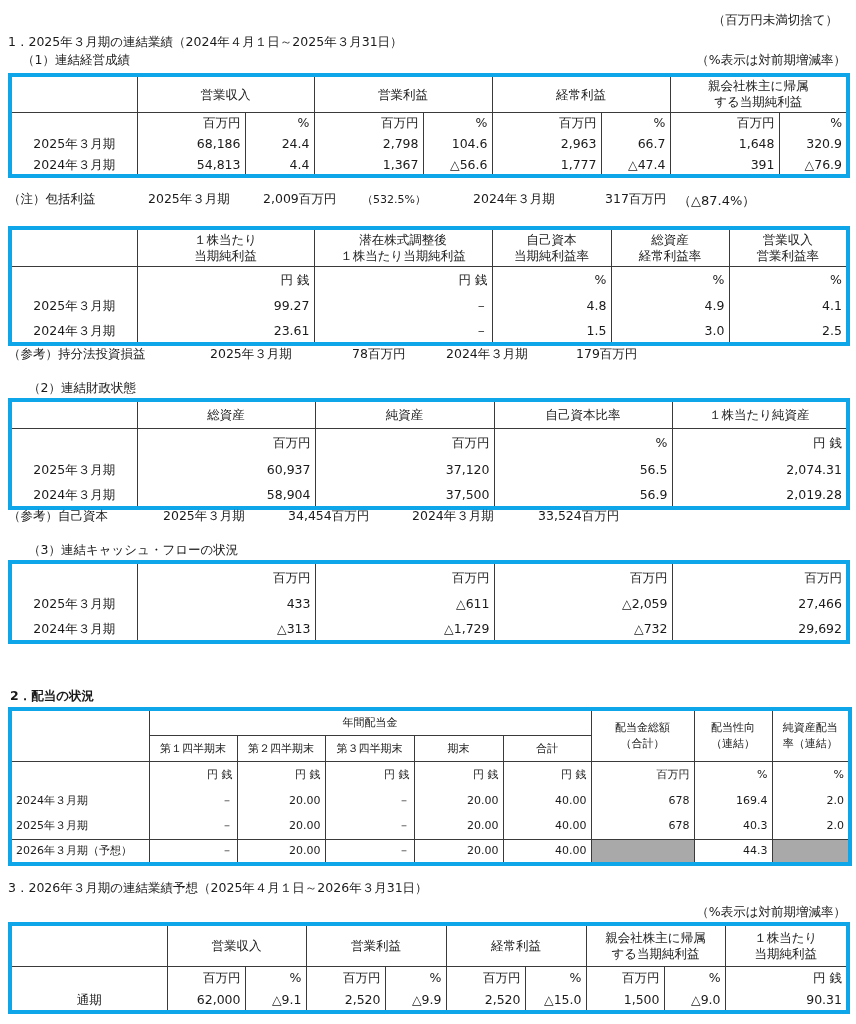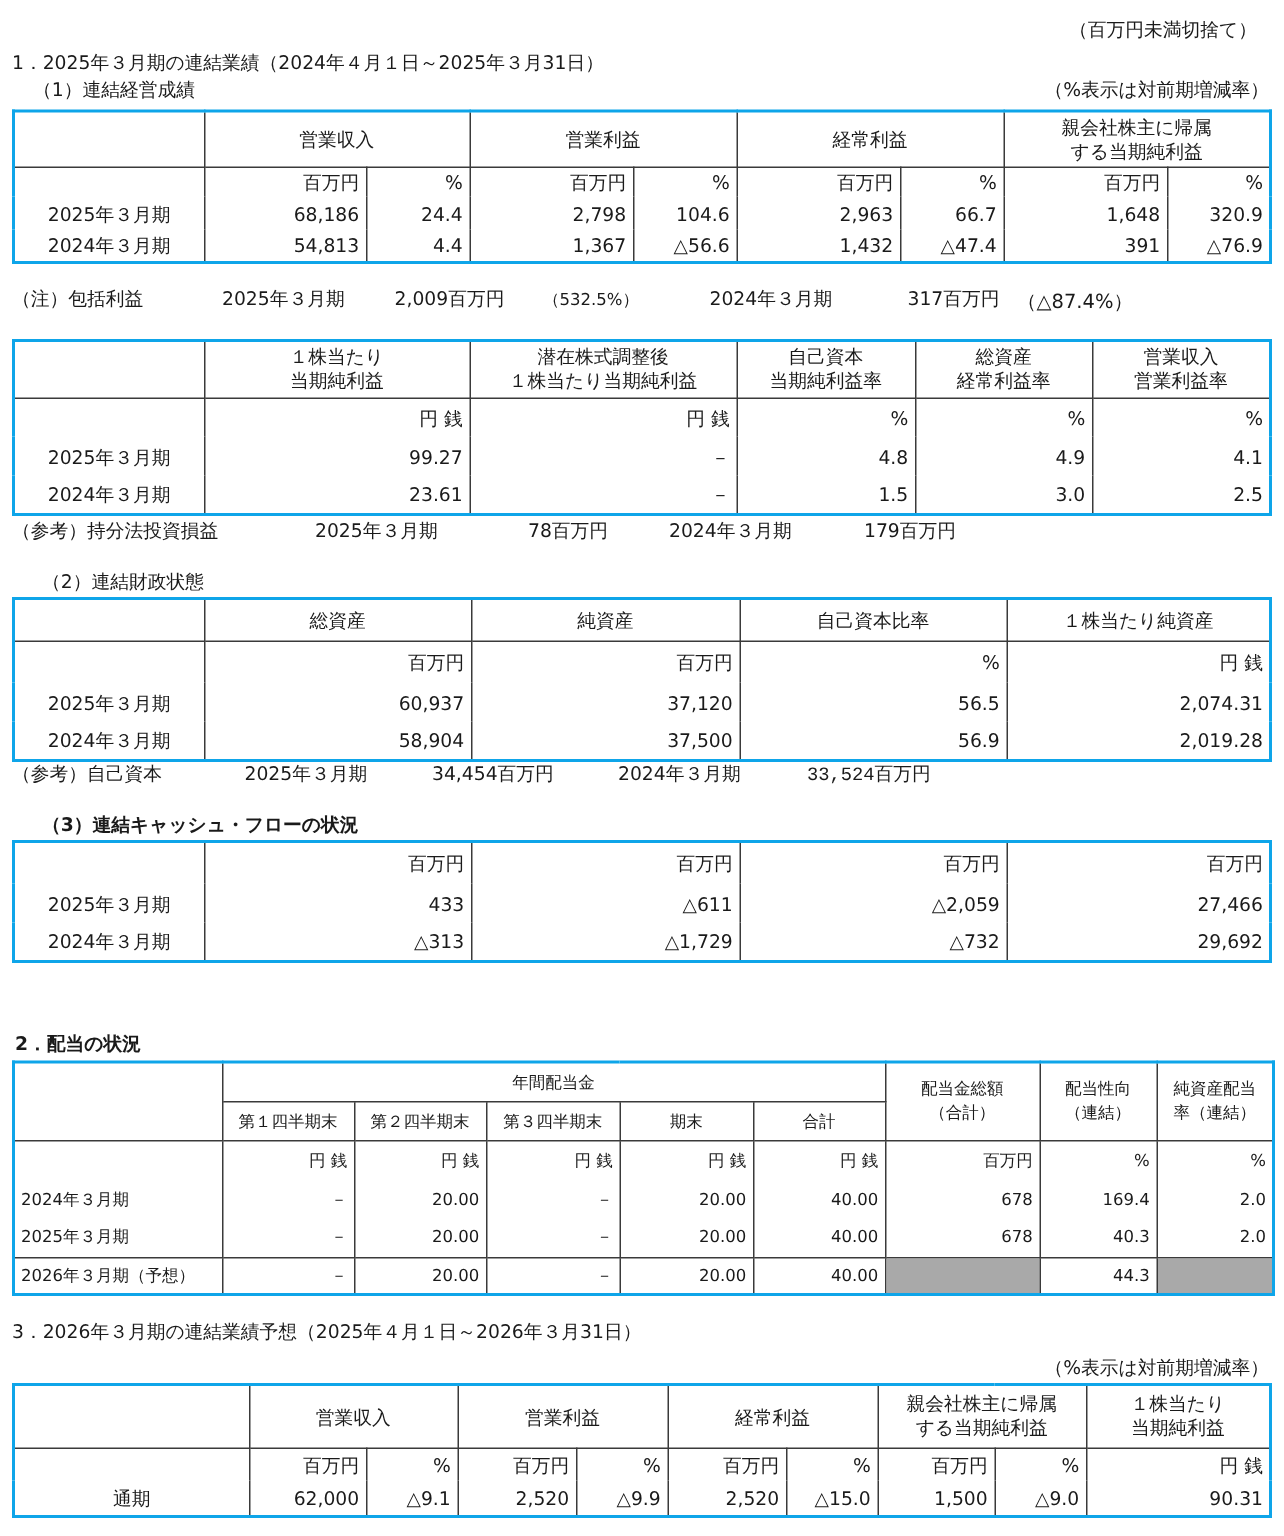--- a/index.html
+++ b/index.html
@@ -1,21 +1,21 @@
 <!DOCTYPE html>
 <html><head>
 <meta charset="utf-8">
 <style>
   html, body { margin:0; padding:0; background:#ffffff; }
   body { width:856px; height:1024px; position:relative; overflow:hidden;
          font-family:"DejaVu Sans","Liberation Sans",sans-serif; color:#1a1a1a; font-size:12.5px; }
   .abs { position:absolute; white-space:nowrap; }
   .t { position:absolute; border-collapse:collapse; table-layout:fixed; }
   .t td { border:1px solid #3a3a3a; padding:0 4px; vertical-align:middle; overflow:hidden; white-space:nowrap; line-height:17px; font-size:12.5px; }
-  .t { border:2px solid #0ea5e9; }
+  .t { border:4px solid #0ea5e9; }
   .r { text-align:right; }
   .c { text-align:center; }
   .l { text-align:left; }
   .nbb { border-bottom:none !important; }
   .nbtop { border-top:none !important; }
   .gray { background:#a9a9a9; }
   .small td { font-size:11px; line-height:15px; }
   .two { line-height:16px !important; }
 </style>
 </head>
@@ -67,21 +67,21 @@
     <td class="r nbb nbtop">66.7</td>
     <td class="r nbb nbtop">1,648</td>
     <td class="r nbb nbtop">320.9</td>
   </tr>
   <tr style="height:22px;">
     <td class="c nbtop">2024年３月期</td>
     <td class="r nbtop">54,813</td>
     <td class="r nbtop">4.4</td>
     <td class="r nbtop">1,367</td>
     <td class="r nbtop">△56.6</td>
-    <td class="r nbtop">1,432</td>
+    <td class="r nbtop">1,777</td>
     <td class="r nbtop">△47.4</td>
     <td class="r nbtop">391</td>
     <td class="r nbtop">△76.9</td>
   </tr>
 </tbody>
   </table>
 
 <div class="abs" style="left:8px; top:191px;">（注）包括利益</div>
 <div class="abs" style="left:148px; top:191px;">2025年３月期</div>
 <div class="abs" style="left:263px; top:191px;">2,009百万円</div>
@@ -179,23 +179,23 @@
     <td class="r nbtop">56.9</td>
     <td class="r nbtop">2,019.28</td>
   </tr>
 </tbody>
   </table>
 
 <div class="abs" style="left:8px; top:508px;">（参考）自己資本</div>
 <div class="abs" style="left:163px; top:508px;">2025年３月期</div>
 <div class="abs" style="left:288px; top:508px;">34,454百万円</div>
 <div class="abs" style="left:412px; top:508px;">2024年３月期</div>
-<div class="abs" style="left:538px; top:508px;font-family:Liberation Mono, monospace;">33,524百万円</div>
-
-<div class="abs" style="left:28px; top:542px;font-weight:bold;">（3）連結キャッシュ・フローの状況</div>
+<div class="abs" style="left:538px; top:508px;">33,524百万円</div>
+
+<div class="abs" style="left:28px; top:542px;">（3）連結キャッシュ・フローの状況</div>
 <table class="t" style="left:8px; top:560px; width:838px;">
   <colgroup>
     <col style="width:127px">
       <col style="width:178px">
       <col style="width:179px">
     <col style="width:178px">
       <col style="width:176px">
   </colgroup>
   <tbody>
   <tr style="height:28px;">

